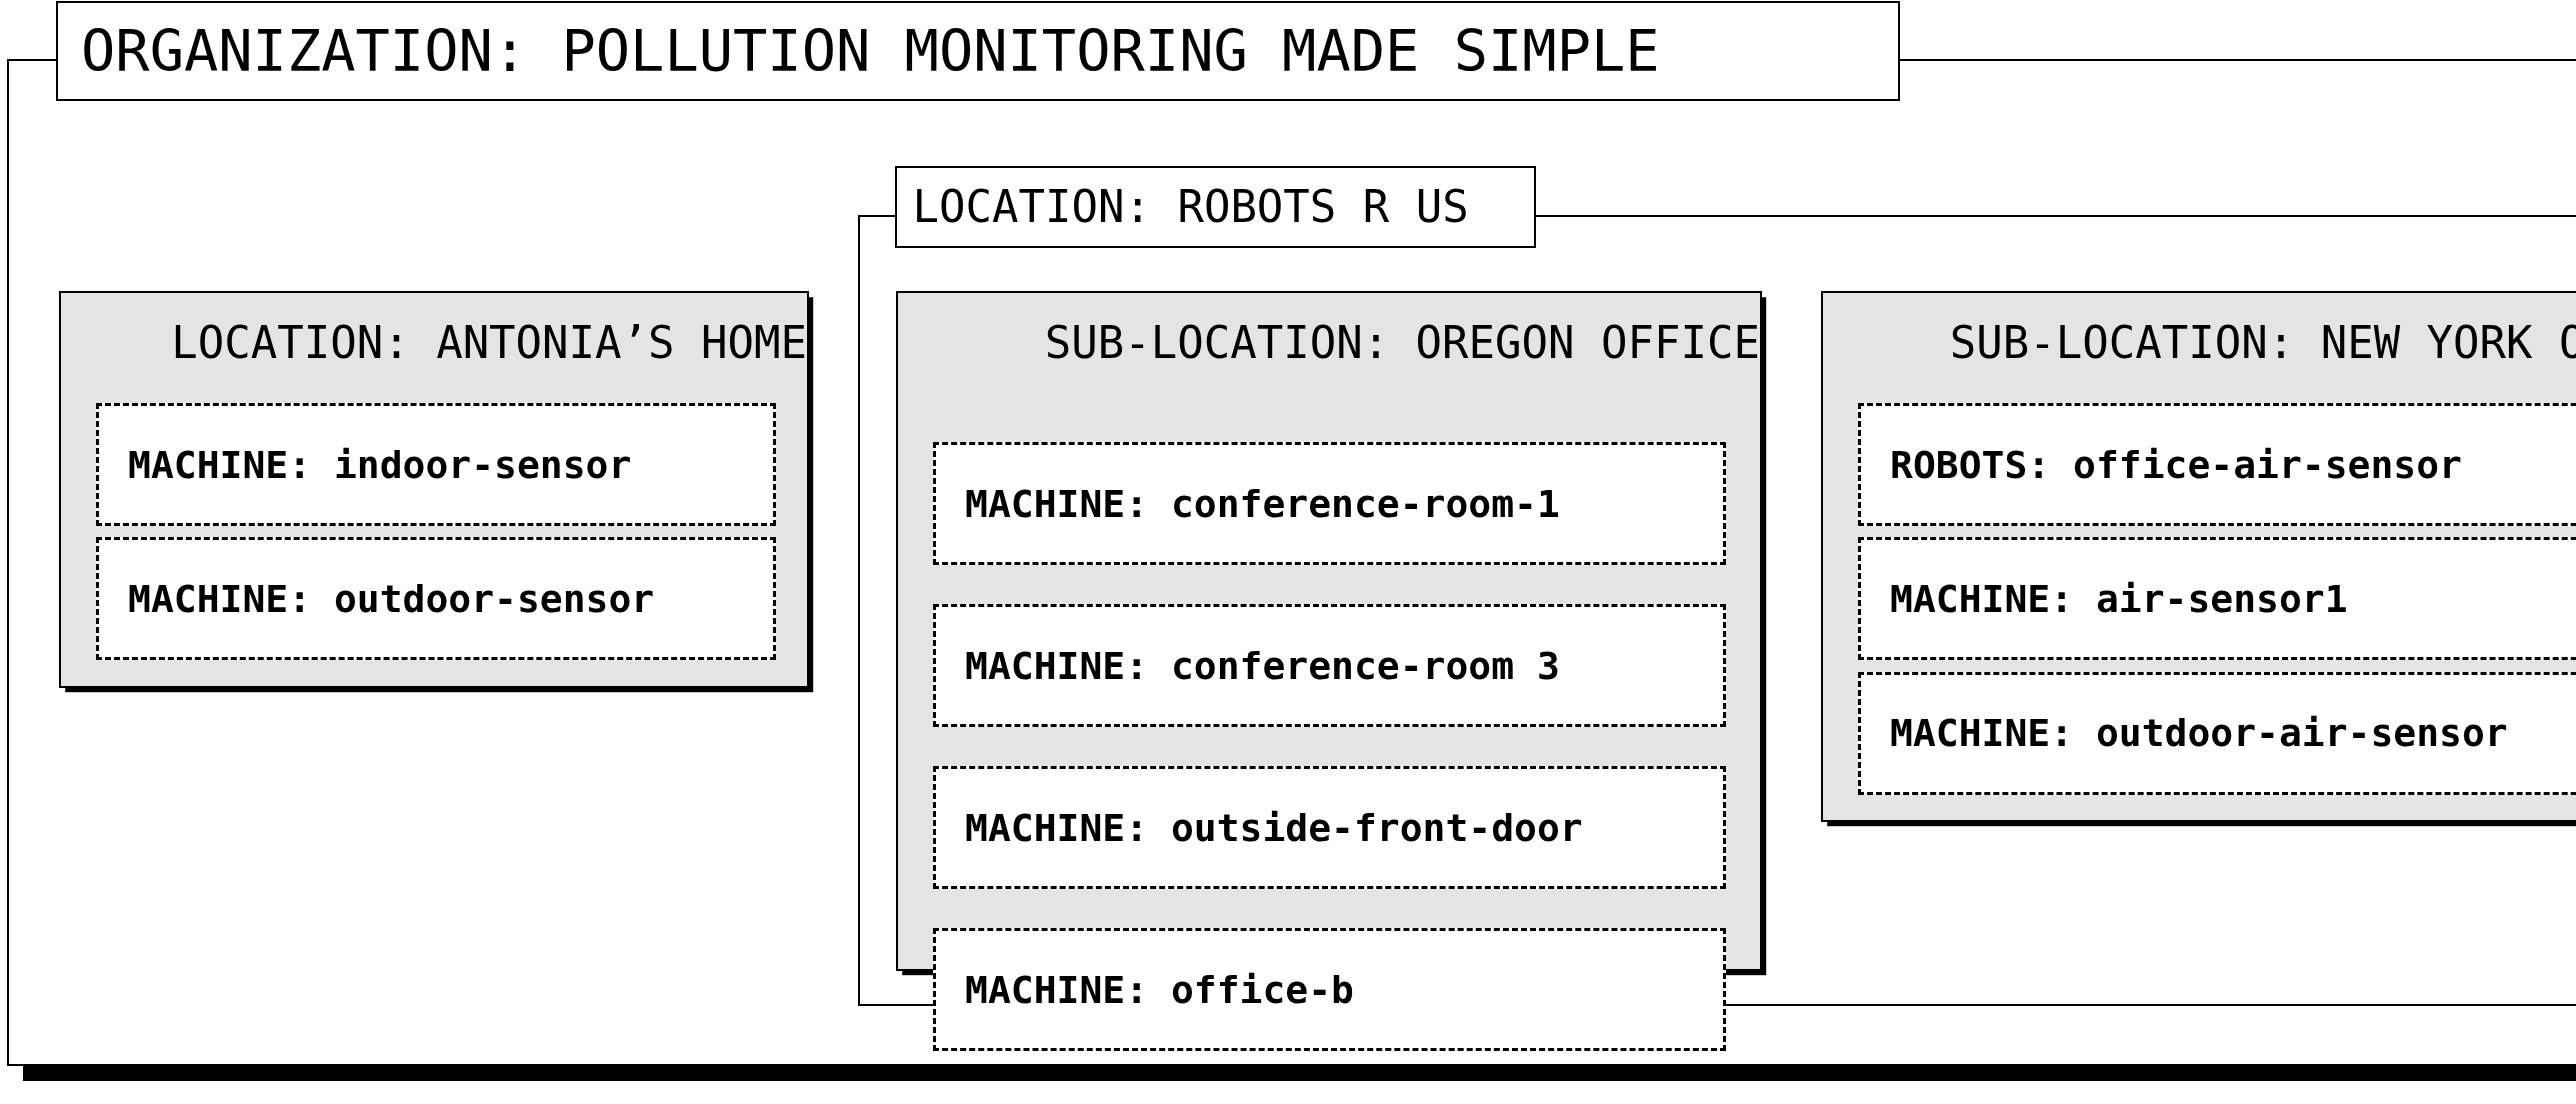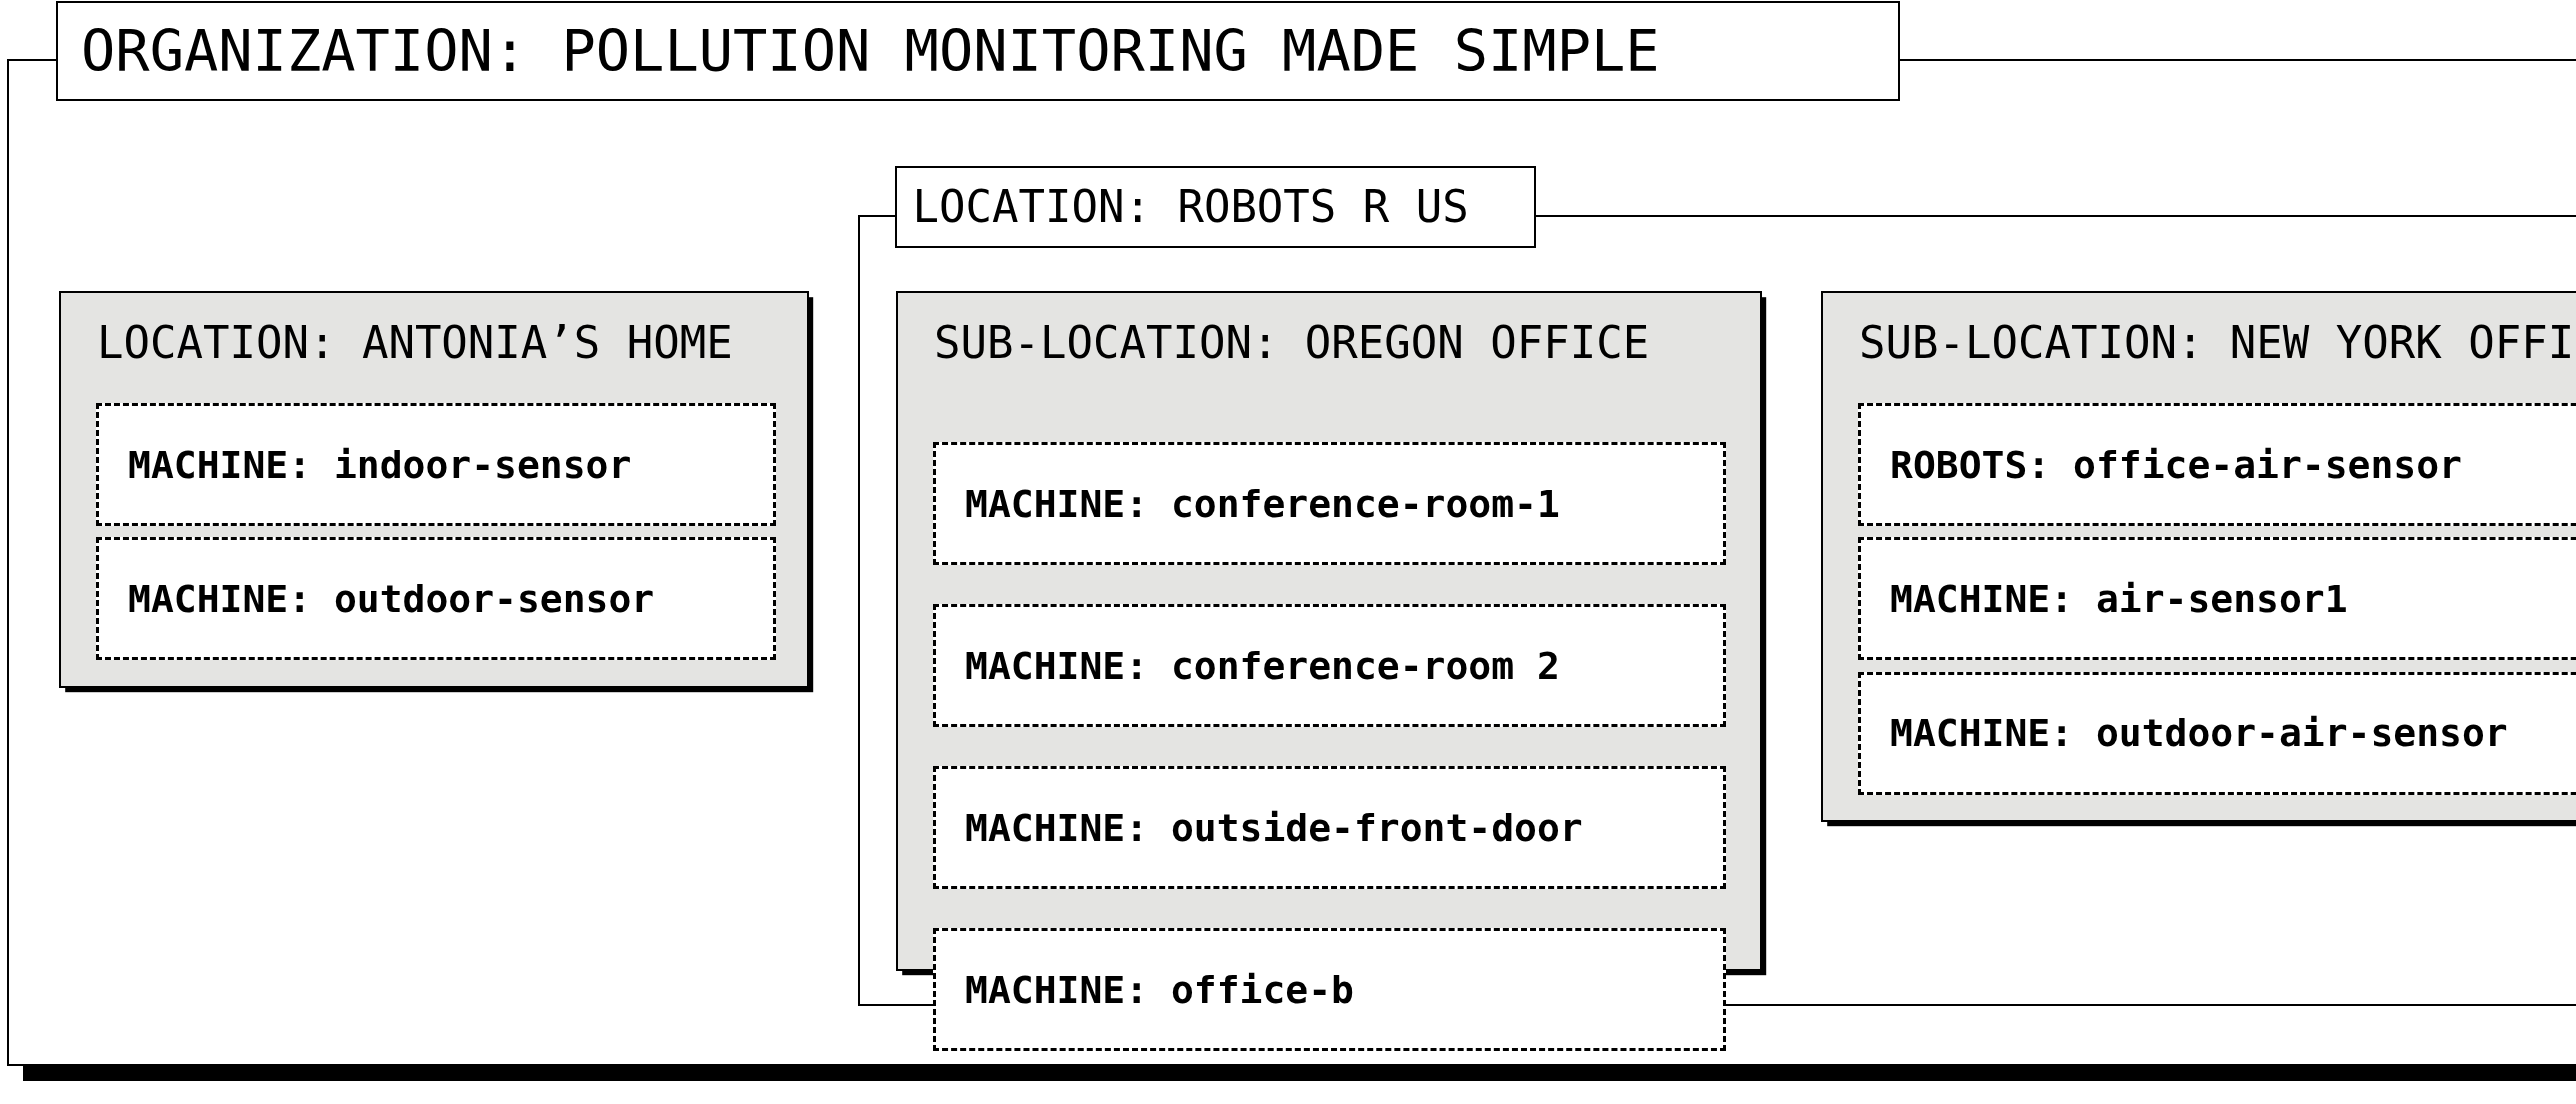--- a/index.html
+++ b/index.html
@@ -10,21 +10,21 @@
   body {
     width: 2852px;
     height: 1104px;
     font-family: "DejaVu Sans Mono", "Liberation Mono", monospace;
     color: #000000;
     overflow: hidden;
     position: relative;
   }
 
   
-  .abs { position: absolute; box-sizing: border-box; }
+  .abs { position: absolute; box-sizing: border-box; text-align: right; }
 
   
   #org-shadow {
     left: 23px; top: 74px;
     width: 2809px; height: 1007px;
     background: #000000;
   }
   #org-box {
     left: 7.2px; top: 59px;
     width: 2809px; height: 1007px;
@@ -146,21 +146,21 @@
 </div>
 
 <div class="abs loc-panel" id="oregon-panel">
   <div class="loc-panel-title">SUB-LOCATION: OREGON OFFICE</div>
 
   <div class="machine-list" id="oregon-machines">
     <div class="machine-box">
       <span class="machine-label">MACHINE: conference-room-1</span>
     </div>
     <div class="machine-box">
-      <span class="machine-label">MACHINE: conference-room 2</span>
+      <span class="machine-label">MACHINE: conference-room 3</span>
     </div>
     <div class="machine-box">
       <span class="machine-label">MACHINE: outside-front-door</span>
     </div>
     <div class="machine-box">
       <span class="machine-label">MACHINE: office-b</span>
     </div>
   </div>
 </div>
 

